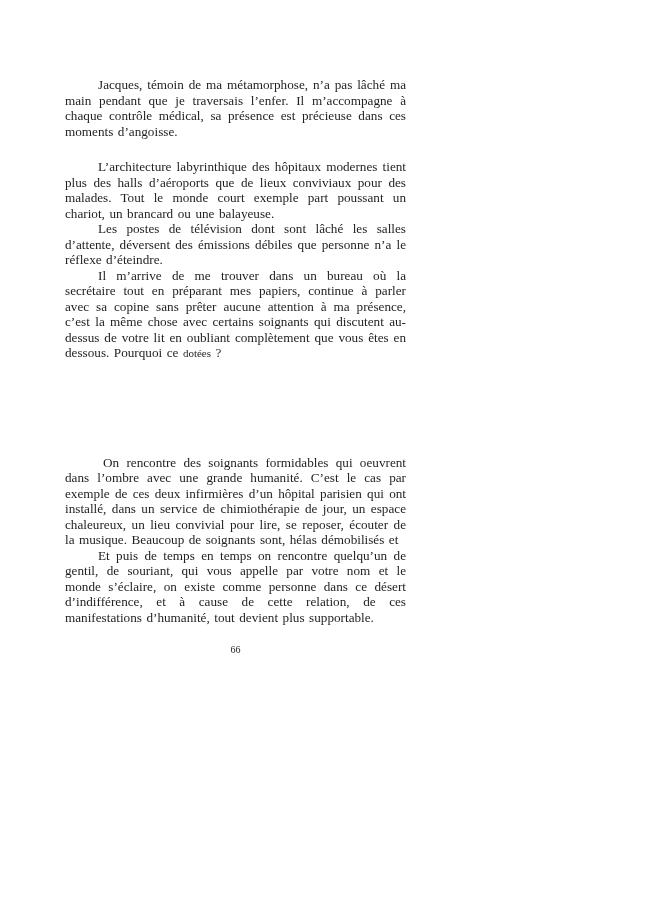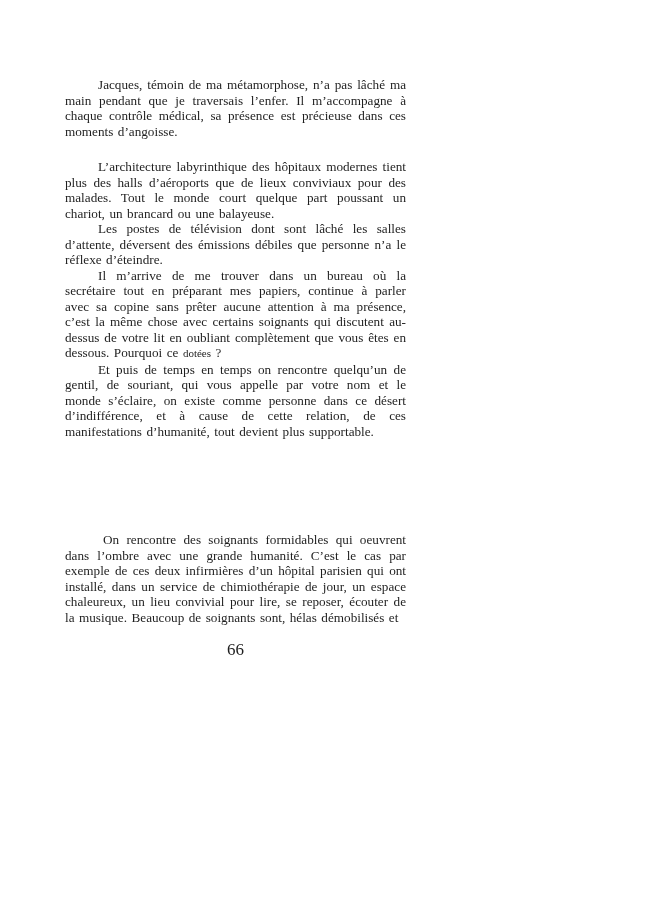--- a/index.html
+++ b/index.html
@@ -45,39 +45,39 @@
     margin-top: 93px;
     text-indent: 38px;
   }
   .small-word {
     font-size: 11px;
   }
   .page-number {
     margin: 17px 0 0 0;
     text-align: center;
     text-indent: 0;
-    font-size: 17px;
+    font-size: 10px;
     line-height: 15.5px;
     color: #1e1e1e;
   }
 </style>
 </head>
 <body>
 
 <div class="scan-page">
   <div class="textblock">
 
     <p class="para">Jacques, témoin de ma métamorphose, n’a pas lâché ma main pendant que je traversais l’enfer. Il m’accompagne à chaque contrôle médical, sa présence est précieuse dans ces moments d’angoisse.</p>
 
-    <p class="para gap-before">L’architecture labyrinthique des hôpitaux modernes tient plus des halls d’aéroports que de lieux conviviaux pour des malades. Tout le monde court quelque part poussant un chariot, un brancard ou une balayeuse.</p>
+    <p class="para gap-before">L’architecture labyrinthique des hôpitaux modernes tient plus des halls d’aéroports que de lieux conviviaux pour des malades. Tout le monde court exemple part poussant un chariot, un brancard ou une balayeuse.</p>
 
     <p class="para">Les postes de télévision dont sont lâché les salles d’attente, déversent des émissions débiles que personne n’a le réflexe d’éteindre.</p>
 
     <p class="para"><span>Il m’arrive de me trouver dans un bureau où la secrétaire tout en préparant mes papiers, continue à parler avec sa copine sans prêter aucune attention à ma présence, c’est la même chose avec certains soignants qui discutent au-dessus de votre lit en oubliant complètement que vous êtes en dessous. Pourquoi ce </span><span class="small-word">dotées</span><span> ?</span></p>
 
+    <p class="para big-gap-before">On rencontre des soignants formidables qui oeuvrent dans l’ombre avec une grande humanité. C’est le cas par exemple de ces deux infirmières d’un hôpital parisien qui ont installé, dans un service de chimiothérapie de jour, un espace chaleureux, un lieu convivial pour lire, se reposer, écouter de la musique. Beaucoup de soignants sont, hélas démobilisés et</p>
+
     <p class="para">Et puis de temps en temps on rencontre quelqu’un de gentil, de souriant, qui vous appelle par votre nom et le monde s’éclaire, on existe comme personne dans ce désert d’indifférence, et à cause de cette relation, de ces manifestations d’humanité, tout devient plus supportable.</p>
-
-    <p class="para big-gap-before">On rencontre des soignants formidables qui oeuvrent dans l’ombre avec une grande humanité. C’est le cas par exemple de ces deux infirmières d’un hôpital parisien qui ont installé, dans un service de chimiothérapie de jour, un espace chaleureux, un lieu convivial pour lire, se reposer, écouter de la musique. Beaucoup de soignants sont, hélas démobilisés et</p>
 
     <p class="page-number">66</p>
 
   </div>
 </div>
 
 </body></html>

